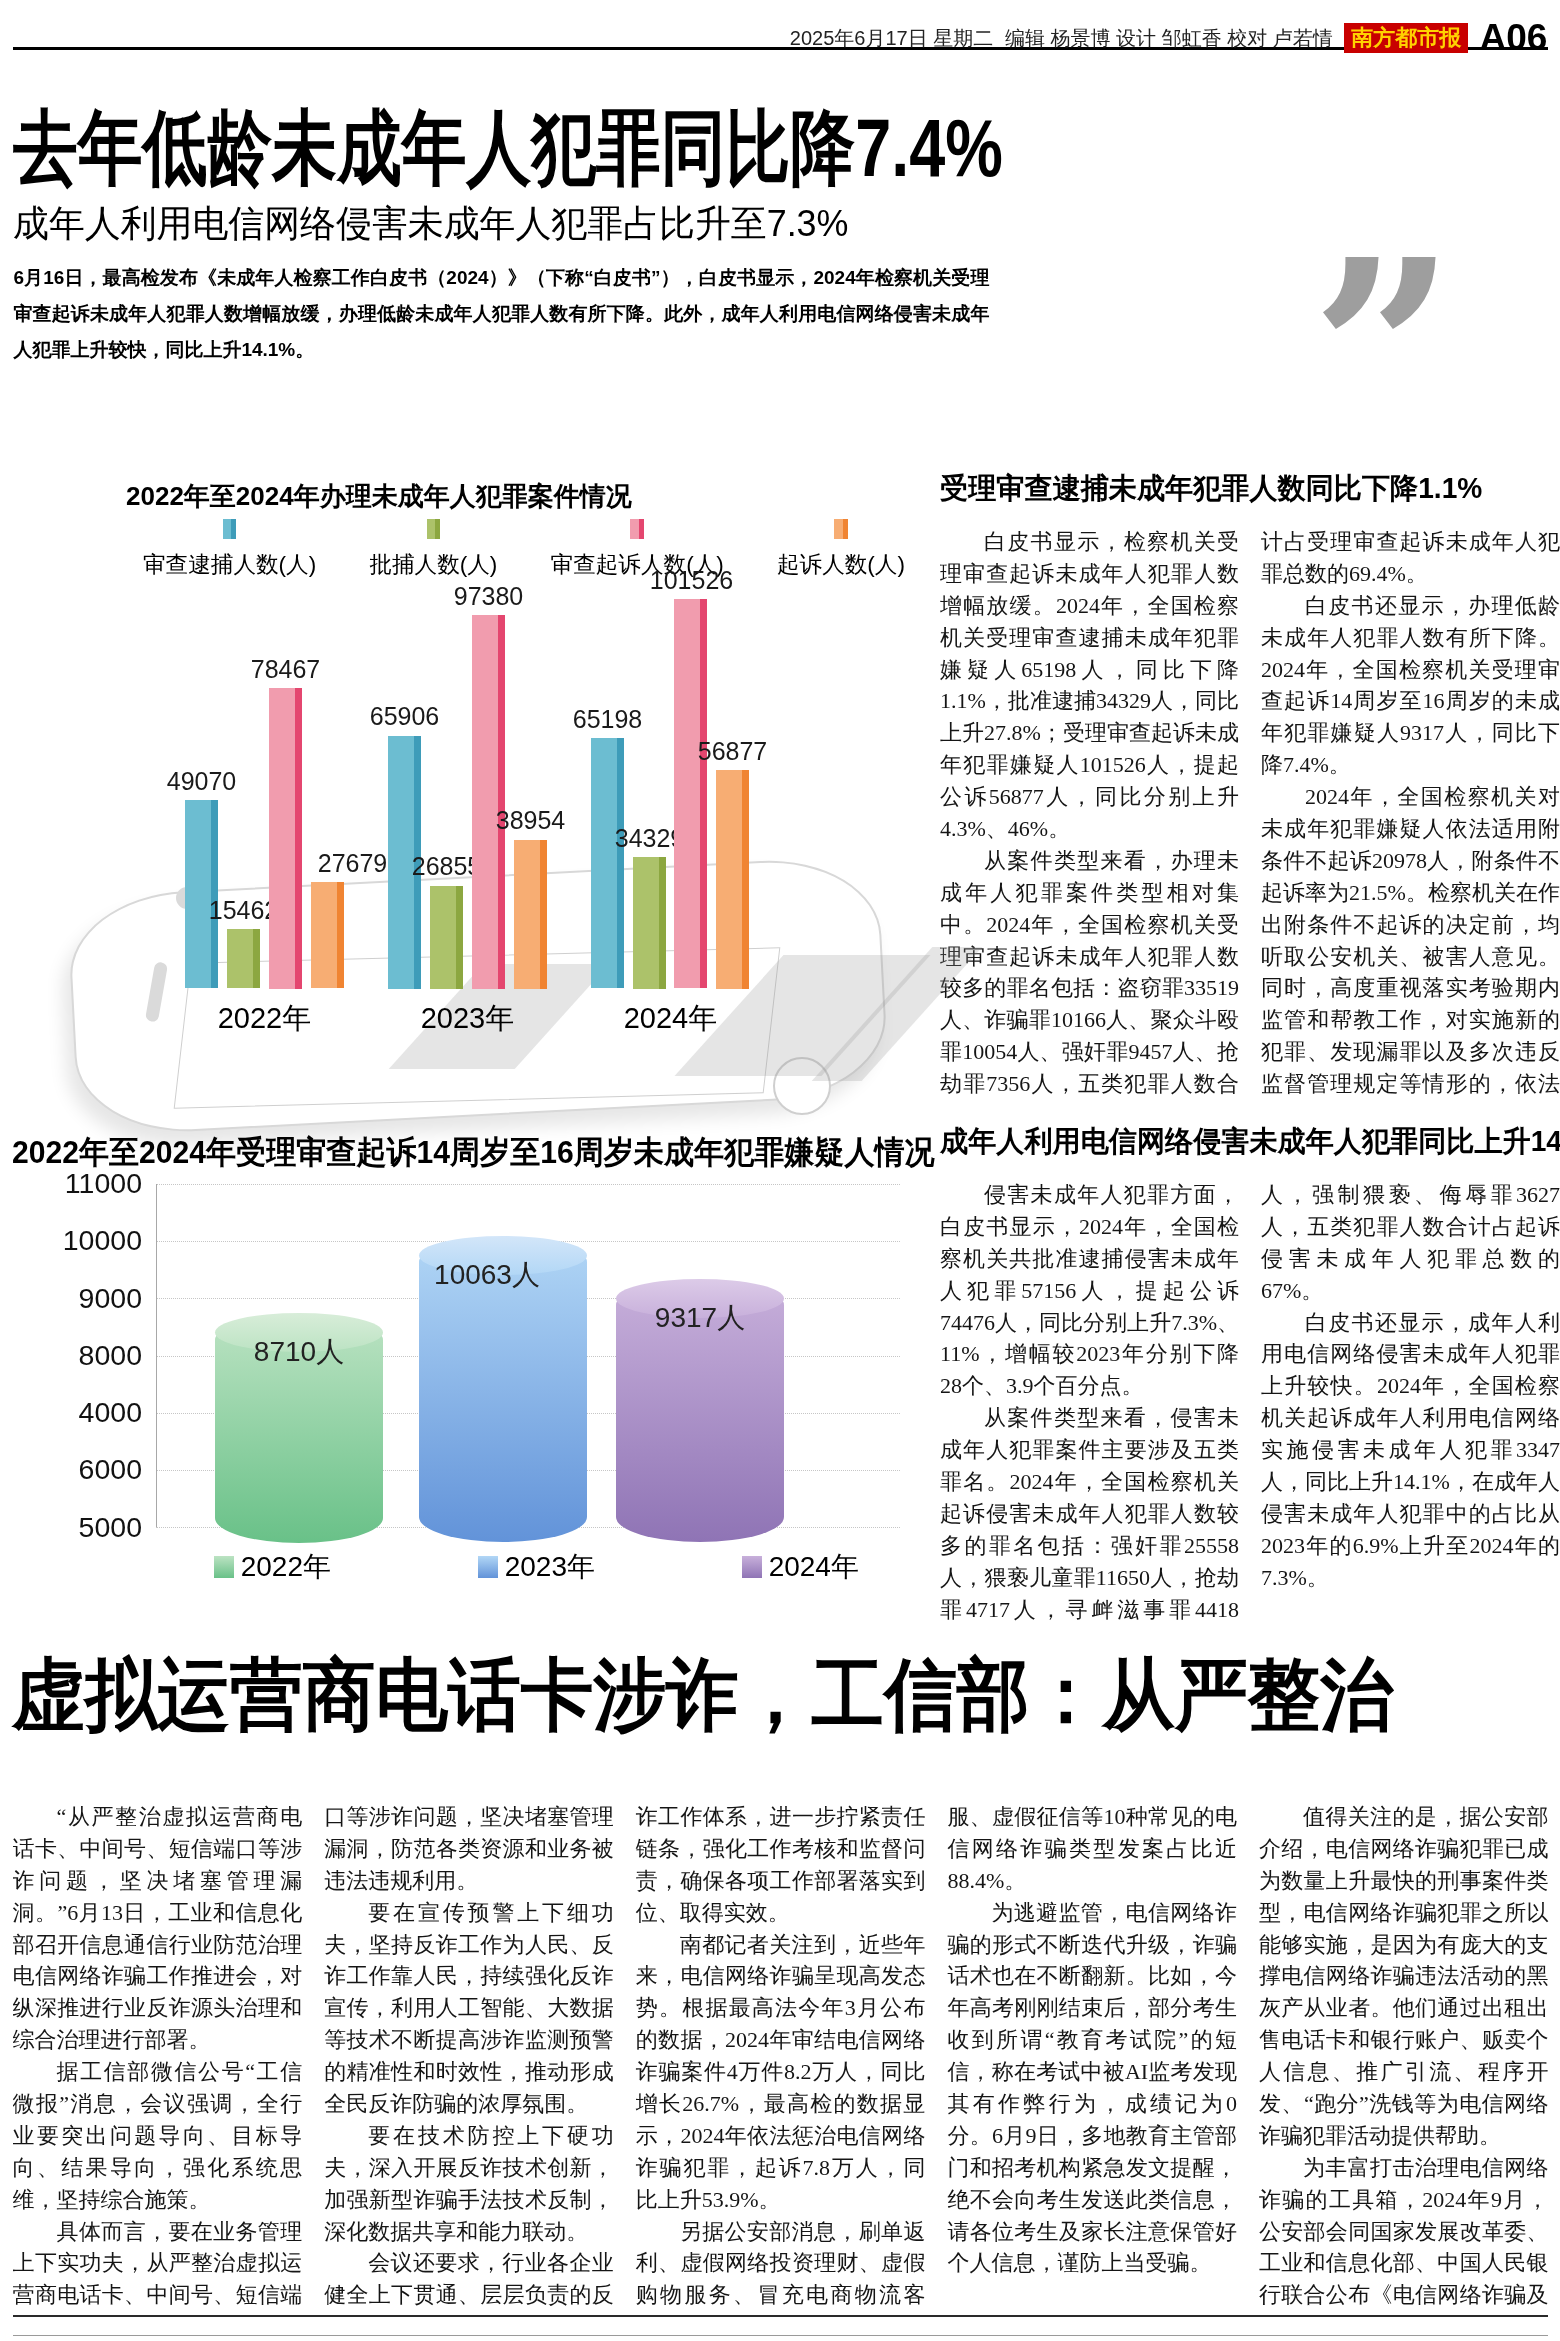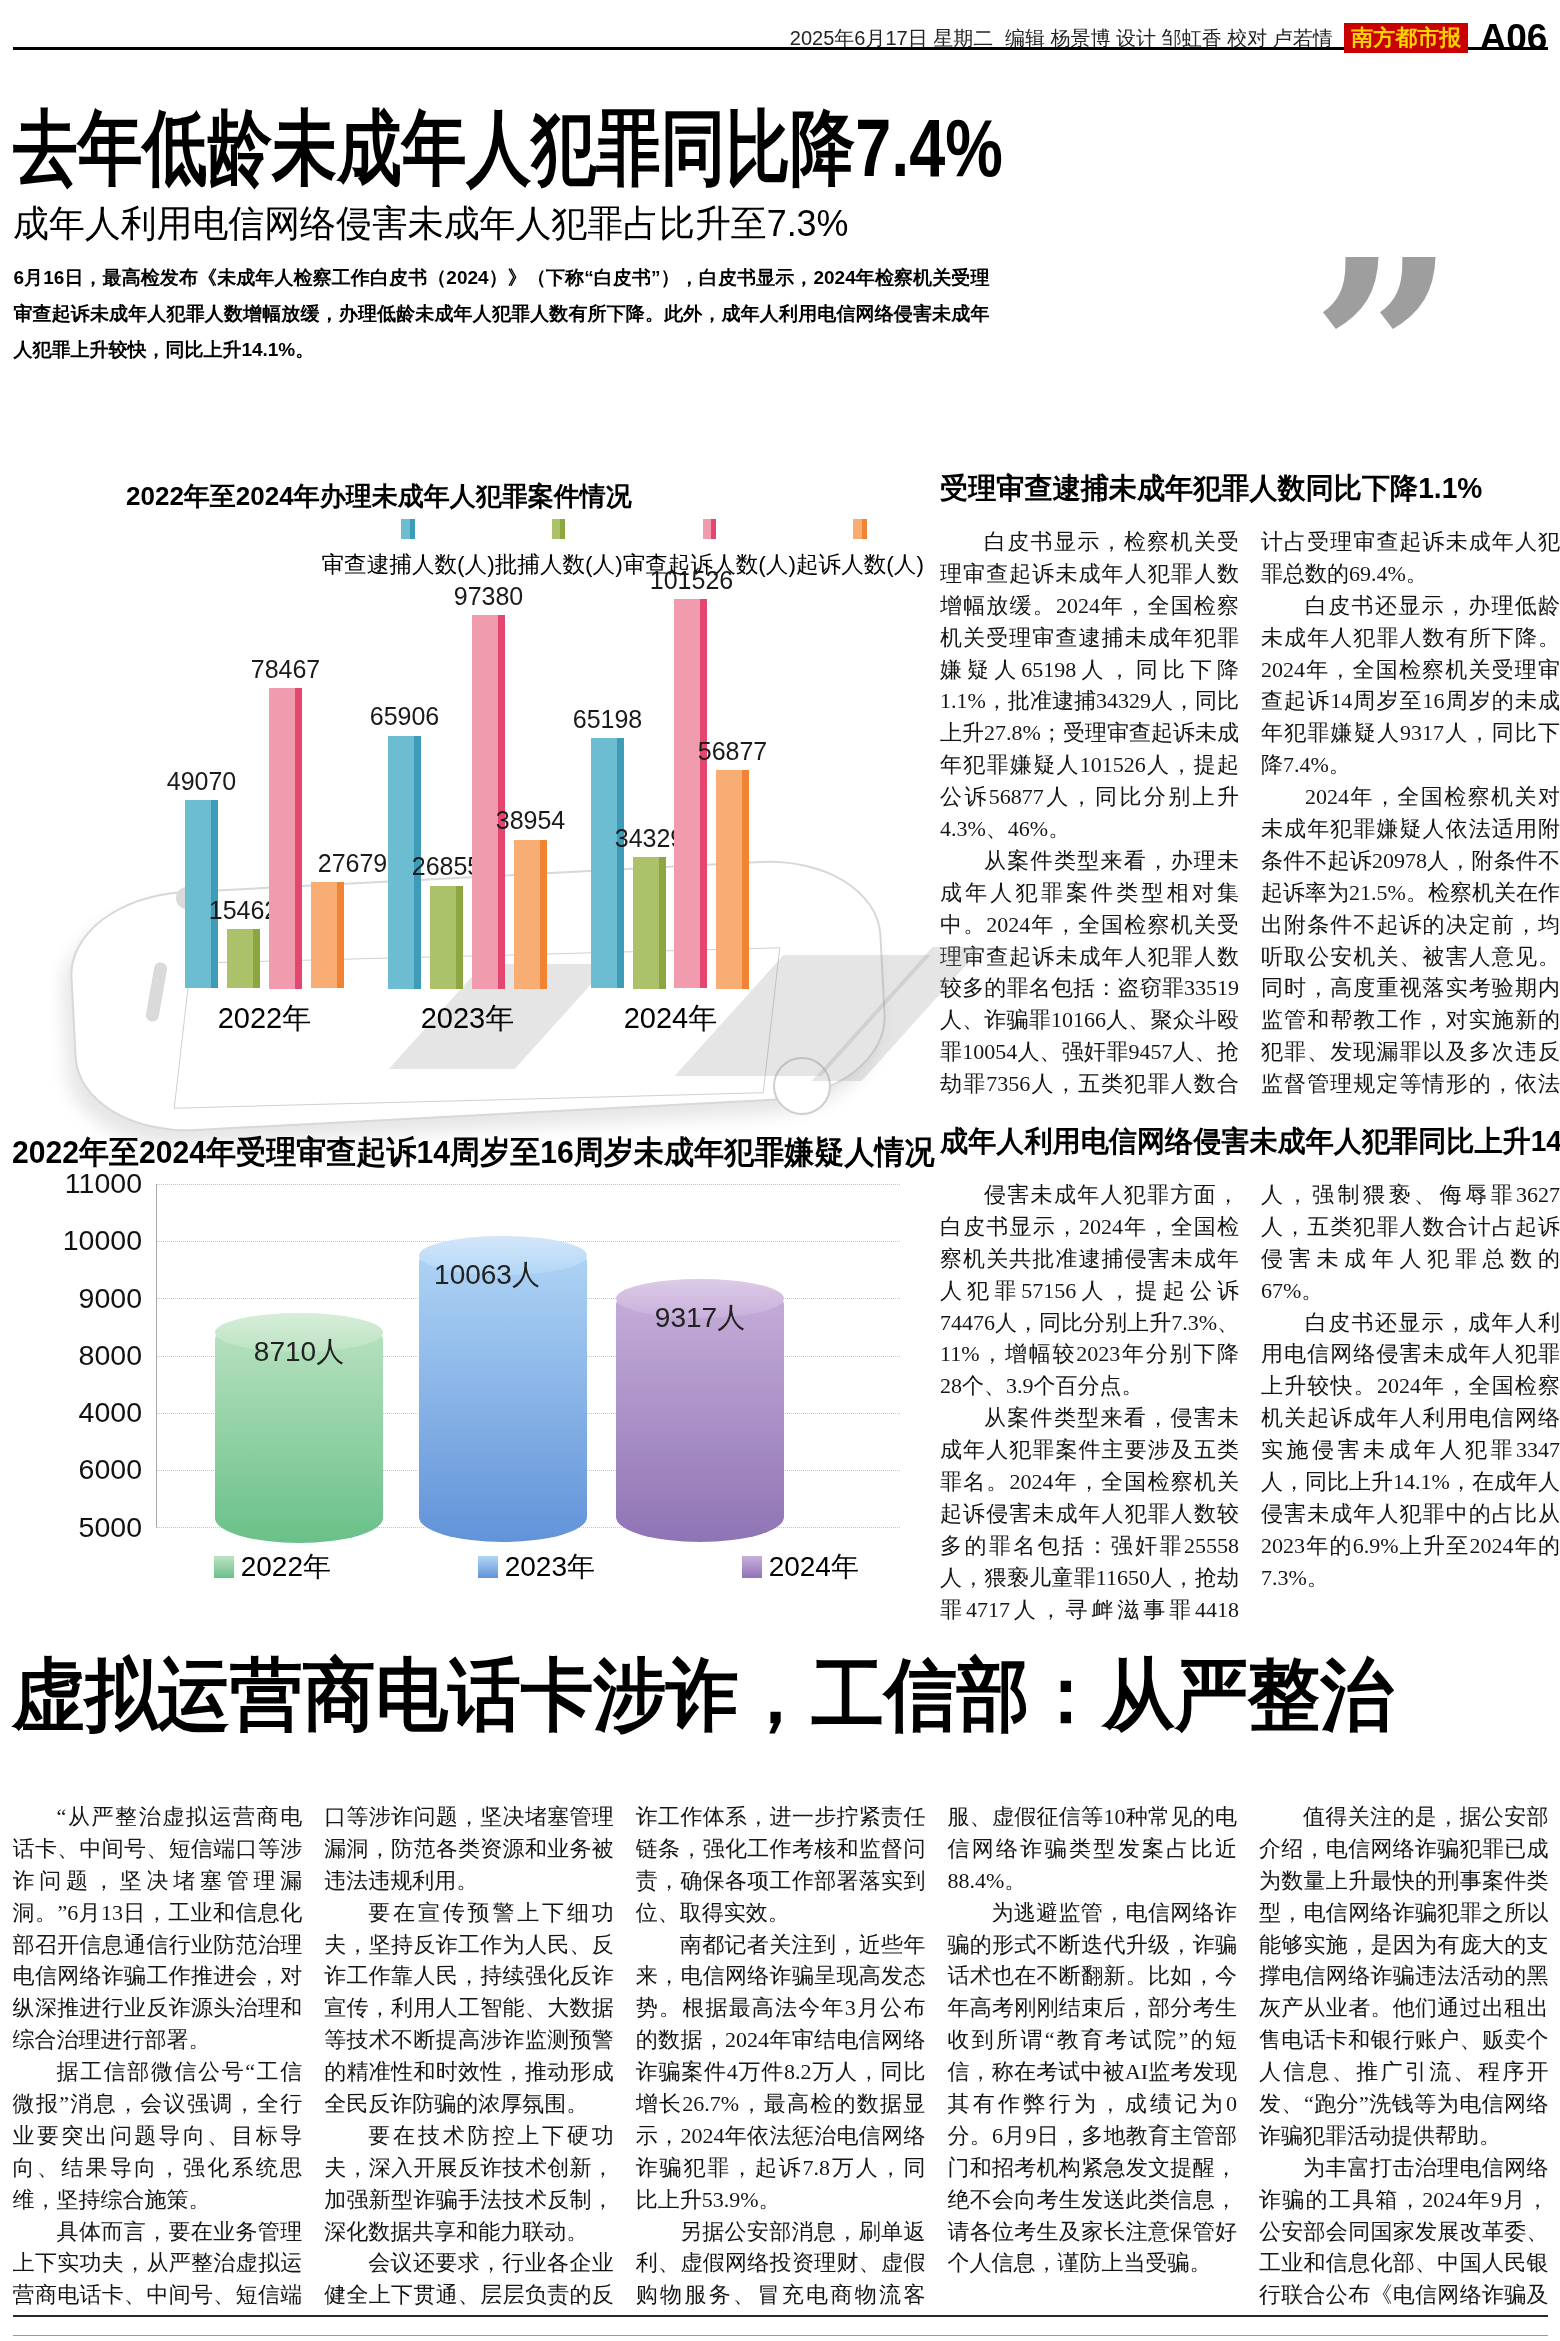--- a/index.html
+++ b/index.html
@@ -18,21 +18,21 @@
   .main-headline{position:absolute;left:13.4px;top:94px;margin:0;font-size:82px;font-weight:bold;color:#000;
         white-space:nowrap;transform:scaleX(0.79);transform-origin:left top;letter-spacing:0px;}
   .main-subheadline{position:absolute;left:13.4px;top:199px;margin:0;font-size:37px;font-weight:normal;color:#000;
         white-space:nowrap;transform:scaleX(0.97);transform-origin:left top;}
   .lead{position:absolute;left:13.4px;top:260px;width:976px;margin:0;font-size:19px;line-height:1.9;
         font-weight:bold;text-align:justify;color:#000;}
   .quote{position:absolute;left:1311px;top:226px;font-family:"DejaVu Serif", serif;font-size:251px;
         line-height:1;color:#9e9e9e;font-weight:bold;}
   
   .c1title{position:absolute;left:126px;top:466px;font-size:26px;font-weight:bold;color:#000;margin-top:13px;}
-  .c1legend{position:absolute;left:162px;top:519px;width:762px;display:flex;justify-content:flex-end;}
+  .c1legend{position:absolute;left:143px;top:519px;width:762px;display:flex;justify-content:space-between;}
   .c1legend .item{display:flex;flex-direction:column;align-items:center;gap:10px;}
   .c1legend .sw{width:13.4px;height:20px;}
   .c1legend .lb{font-size:22.6px;color:#000;}
   .c1bars{position:absolute;left:109px;top:585px;width:804px;height:457px;z-index:2;}
   .bar{position:absolute;}
   .v1{position:absolute;font-size:25px;color:#1a1a1a;text-align:center;width:117px;}
   .cat1{position:absolute;font-size:29px;color:#000;text-align:center;width:151px;top:414px;}
   
   .phone-wrap{position:absolute;left:34px;top:838px;width:905px;height:289px;z-index:1;}
   .phone-body{position:absolute;left:38px;top:38px;width:808px;height:236px;background:#fff;

